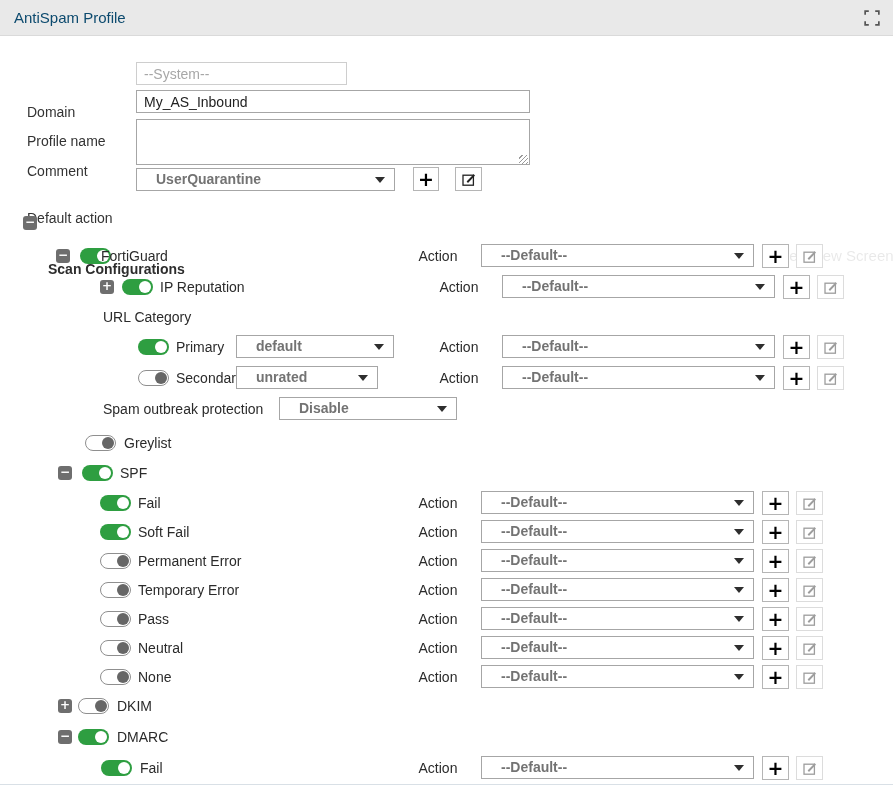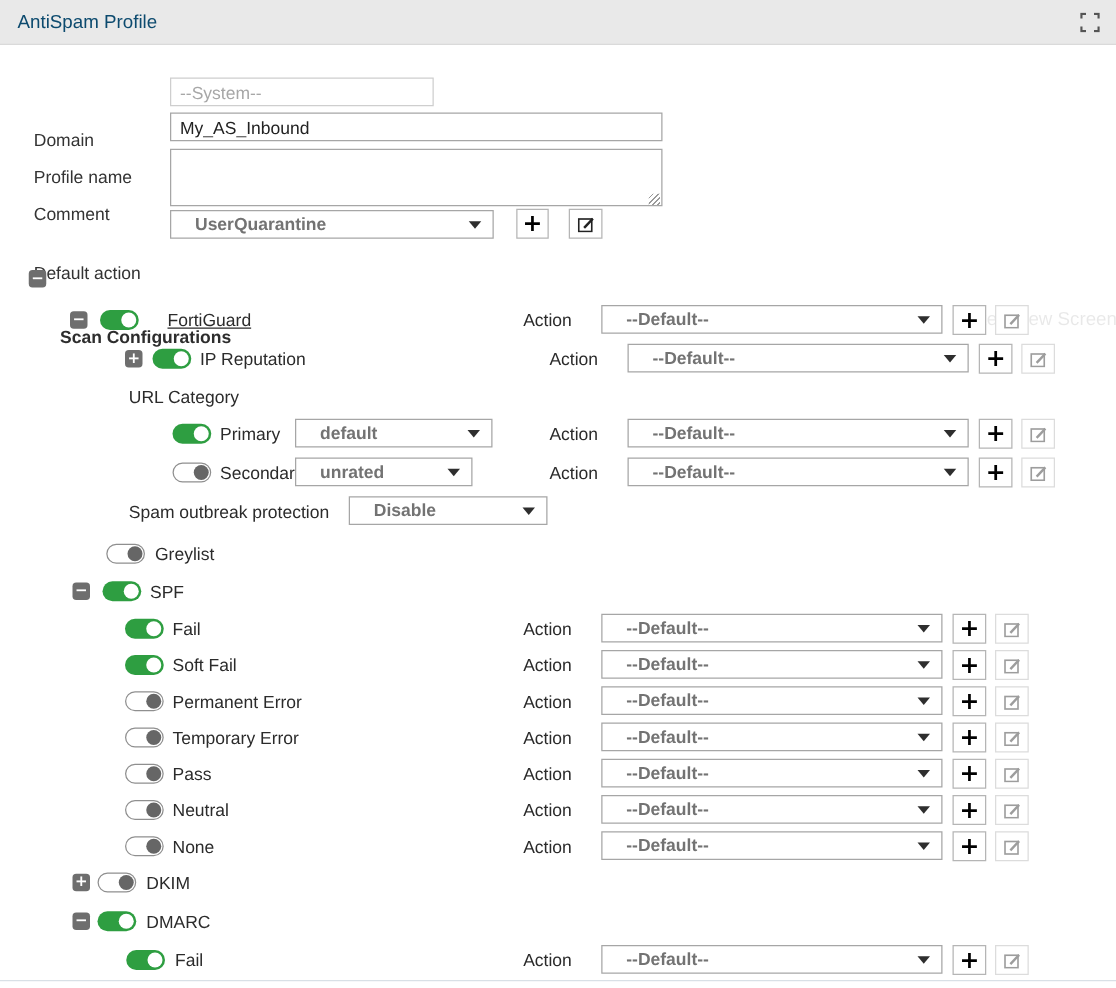--- a/index.html
+++ b/index.html
@@ -103,21 +103,21 @@
     <span class="exp" style="left:23px">−</span>
     <span class="scan-title">Scan Configurations</span>
   </div>
 
   <div id="rows">
   <div class="trow" style="top: 244px;">
     <span class="exp" style="left: 56px;">−</span>
     <span class="tog on" style="left: 80px;">
           <span class="knob"></span>
         </span>
-    <span class="tlabel" style="left: 134px; text-decoration: underline;">FortiGuard</span>
+    <span class="tlabel" style="left: 101px;">FortiGuard</span>
 
     <span class="alabel" style="left: 403px;">Action</span>
     <span class="sel action-sel" style="left: 481px; width: 273px;">
       <span class="sel-text">--Default--</span>
       <span class="sel-arrow"></span>
     </span>
     <button class="sq-btn plus-btn" style="left: 762px;">+</button>
     <button class="sq-btn edit-btn disabled" style="left: 796px;">
       <span>
         <svg width="14" height="13" viewBox="0 0 14 13">
@@ -205,21 +205,21 @@
           <rect x="1" y="2.2" width="10.4" height="10" fill="none" stroke="currentColor" stroke-width="1.3"></rect>
           <path d="M4.6 8.6 L11.6 1.2 L13 2.6 L6 10 Z" fill="currentColor"></path>
         </svg>
       </span>
     </button>
   </div>
 
   <div class="trow" style="top: 397px;">
 
     <span class="tlabel" style="left: 103px;">Spam outbreak protection</span>
-    <span class="sel inline-sel" style="left: 279px; width: 159px;">
+    <span class="sel inline-sel" style="left: 279px; width: 178px;">
       <span class="sel-text">Disable</span>
       <span class="sel-arrow"></span>
     </span>
 
   </div>
 
   <div class="trow" style="top: 431px;">
 
     <span class="tog off" style="left: 85px;">
           <span class="knob"></span>

